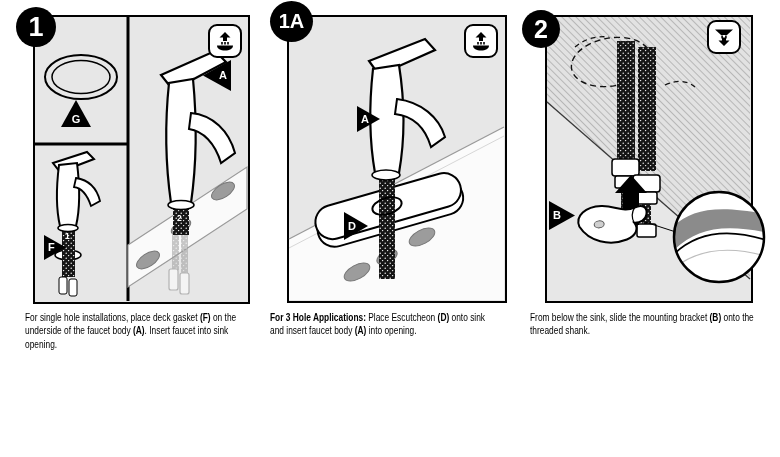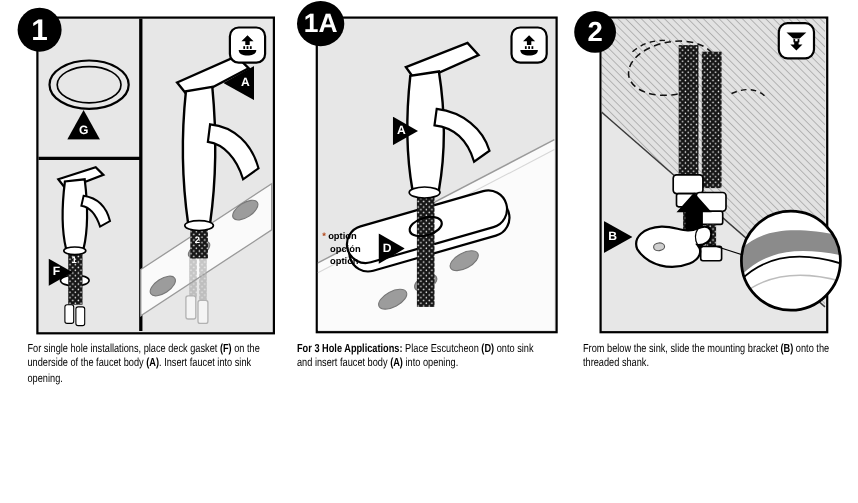--- a/index.html
+++ b/index.html
@@ -3,21 +3,21 @@
 <meta charset="utf-8">
 <style>
   html,body{margin:0;padding:0;background:#fff;}
   #sheet{position:relative;width:780px;height:457px;background:#ffffff;overflow:hidden;
          font-family:"Liberation Sans",sans-serif;}
   .frame{position:absolute;background:#e7e7e7;border:2.5px solid #000;box-sizing:border-box;overflow:visible;}
   .frame svg{display:block;overflow:visible;}
   .badge{position:absolute;background:#000;color:#fff;border-radius:50%;
          display:flex;align-items:center;justify-content:center;font-weight:bold;z-index:6;}
   #badge-1{left:16px;top:7px;width:40px;height:40px;font-size:27px;}
-  #badge-1a{left:270px;top:1px;width:43px;height:41px;font-size:24px;}
+  #badge-1a{left:270px;top:1px;width:43px;height:41px;font-size:20px;}
   #badge-2{left:522px;top:10px;width:38px;height:38px;font-size:25px;}
   .viewicon{position:absolute;width:34px;height:34px;background:#fff;border:2.5px solid #000;
             border-radius:9px;box-sizing:border-box;display:flex;align-items:center;justify-content:center;z-index:5;}
   #viewicon-1{left:208px;top:24px;}
   #viewicon-1a{left:464px;top:24px;}
   #viewicon-2{left:707px;top:20px;}
   .tri{position:absolute;background:#000;color:#fff;font-weight:bold;font-size:11px;
        display:flex;z-index:5;line-height:1;}
   .tri.right{clip-path:polygon(0 0,0 100%,100% 50%);align-items:center;justify-content:flex-start;padding-left:4px;box-sizing:border-box;}
   .tri.left{clip-path:polygon(100% 0,100% 100%,0 50%);align-items:center;justify-content:flex-end;padding-right:4px;box-sizing:border-box;}
@@ -172,25 +172,20 @@
     </svg>
   </div>
 
   <div class="tri right" id="tri-A1a">
     <span>A</span>
   </div>
   <div class="tri right" id="tri-D">
     <span>D</span>
   </div>
 
-  <div class="option-note">
-    <div><span class="ast">*</span><span>option</span></div>
-    <div>opción</div>
-    <div>option</div>
-  </div>
 
   <p class="caption" id="caption-1a"><b>For 3 Hole Applications:</b><span> Place Escutcheon </span><b>(D)</b><span> onto sink and insert faucet body </span><b>(A)</b><span> into opening.</span></p>
 
   <div class="badge" id="badge-2">2</div>
 
   <div class="frame" style="left:545px;top:15px;width:208px;height:288px;">
     <svg width="203" height="283" viewBox="0 0 203 283">
       <defs>
         <pattern id="hoseC" width="5" height="5" patternUnits="userSpaceOnUse">
           <rect width="5" height="5" fill="#161616"></rect>

